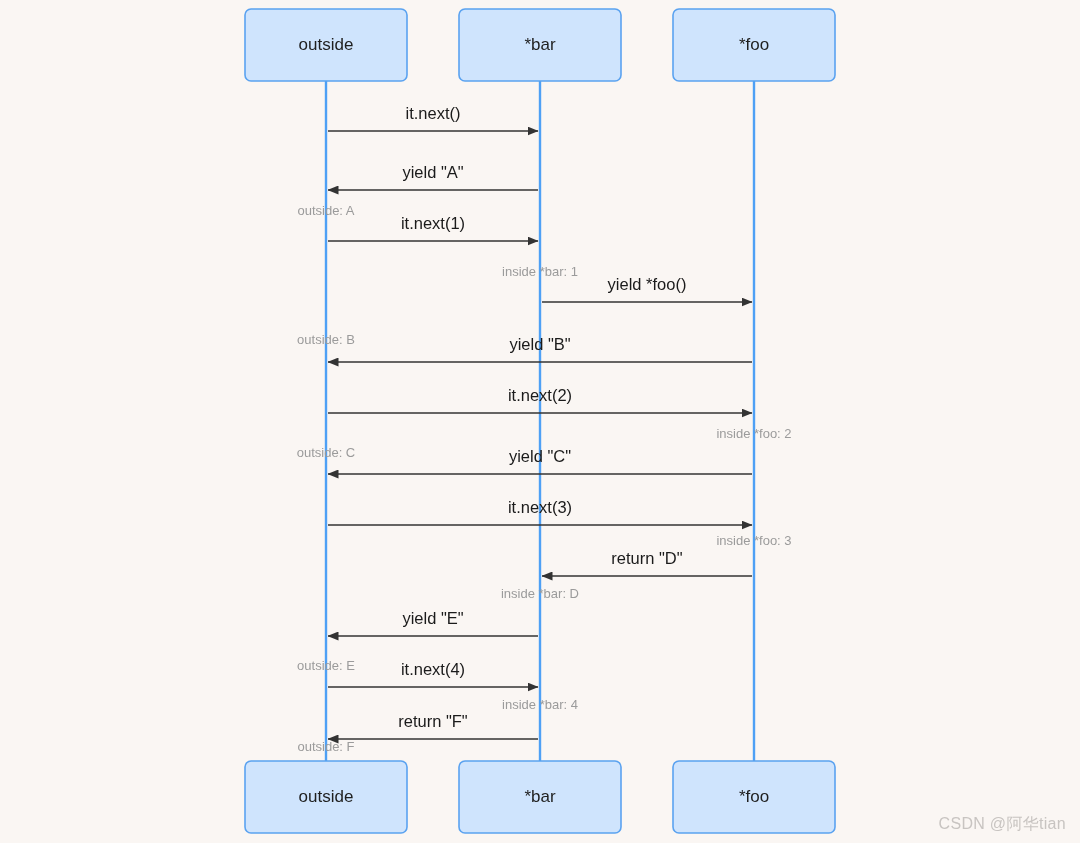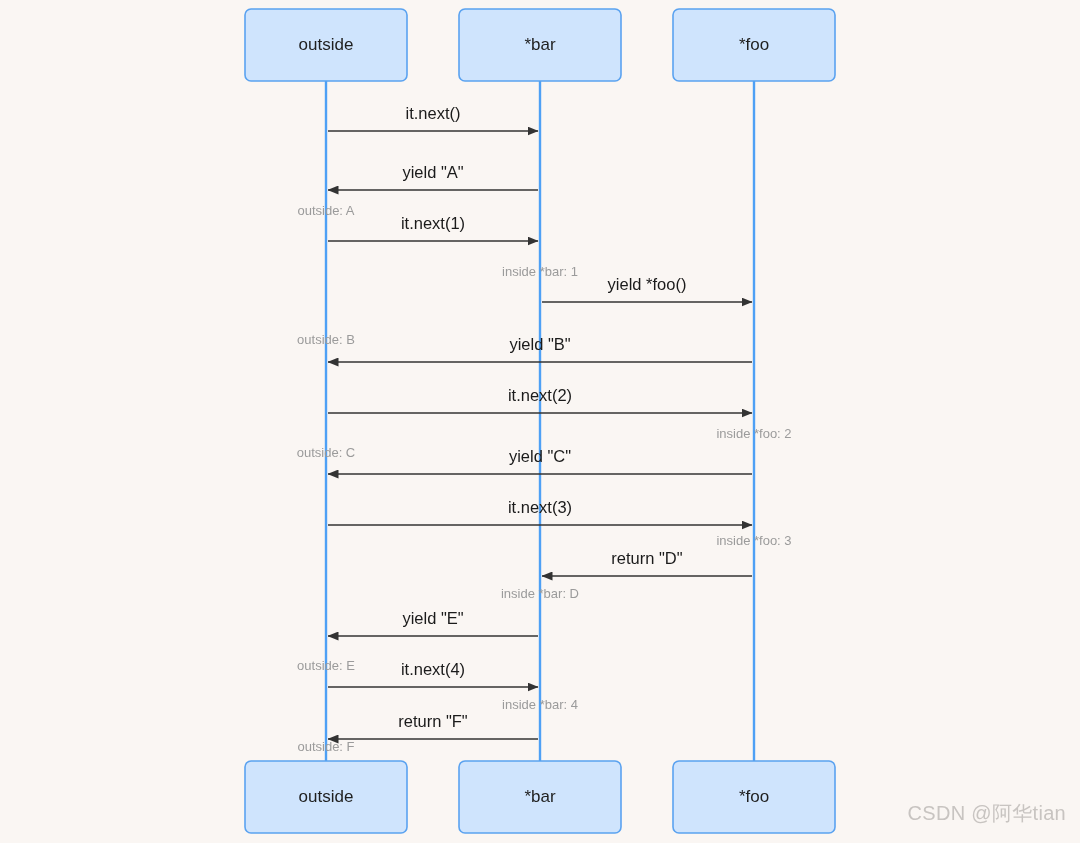--- a/index.html
+++ b/index.html
@@ -57,23 +57,23 @@
   }
   .note-label {
     font-family: "Liberation Sans", sans-serif;
     font-size: 13px;
     fill: #9b9b9b;
     text-anchor: middle;
   }
   .watermark {
     position: absolute;
     right: 14px;
-    bottom: 16px;
+    bottom: 8px;
     font-family: "Liberation Sans", sans-serif;
-    font-size: 20px;
+    font-size: 16px;
     color: #c8c4c1;
     letter-spacing: 0.3px;
     user-select: none;
   }
 </style>
 </head>
 <body>
 
 <div id="diagram-root">
   <svg class="seq-canvas" viewBox="0 0 1080 843">

